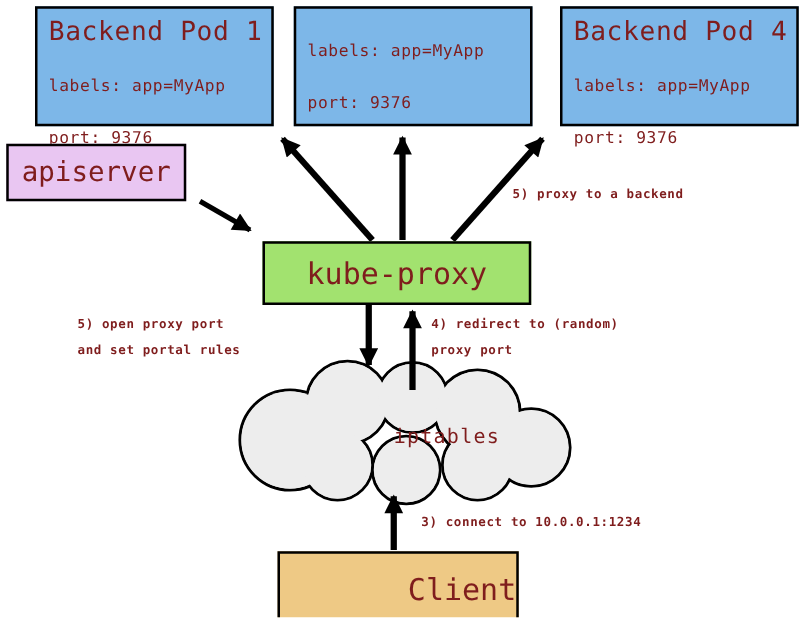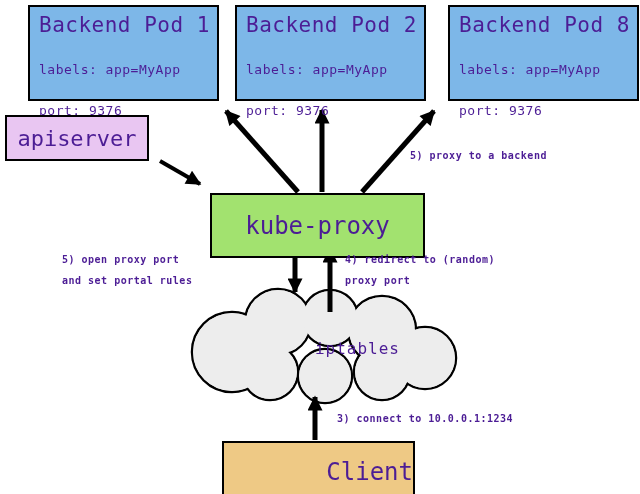--- a/index.html
+++ b/index.html
@@ -2,21 +2,21 @@
 <html style="--pod-fill: #7db7e8; --apiserver-fill: #e9c6f2; --kube-proxy-fill: #a2e26f; --cloud-fill: #ededed; --client-fill: #eec985; --border-color: #000000; --arrow-color: #000000;"><head>
 <meta charset="utf-8">
 <style>
   html, body { margin: 0; padding: 0; background: #ffffff; }
   .canvas {
     position: relative;
     width: 640px;
     height: 494px;
     background: #ffffff;
     font-family: "DejaVu Sans Mono", "Liberation Mono", monospace;
-    color: #4c1d95;
+    color: #7f1d1d;
     overflow: hidden;
   }
   .overlay {
     position: absolute;
     left: 0; top: 0;
     width: 640px; height: 494px;
     pointer-events: none;
   }
   .box {
     position: absolute;
@@ -45,21 +45,21 @@
   }
   .apiserver {
     left: 5px; top: 115px;
     width: 144px; height: 46px;
     background: var(--apiserver-fill, #e9c6f2);
     display: flex; align-items: center; justify-content: center;
     font-size: 22px;
   }
   .kubeproxy {
     left: 210px; top: 193px;
-    width: 215px; height: 65px;
+    width: 215px; height: 51px;
     background: var(--kube-proxy-fill, #a2e26f);
     display: flex; align-items: center; justify-content: center;
     font-size: 24px;
   }
   .client {
     left: 222px; top: 441px;
     width: 193px; height: 61px;
     background: var(--client-fill, #eec985);
     display: flex; align-items: center; justify-content: flex-end;
     font-size: 24px;
@@ -132,26 +132,25 @@
     <line class="arrow" x1="330" y1="312" x2="330" y2="249" stroke-width="5" marker-end="url(#ah)"></line>
     <line class="arrow" x1="315" y1="440" x2="315" y2="397" stroke-width="5" marker-end="url(#ah)"></line>
   </svg>
 
   <div class="box pod" style="left:28px">
     <div class="pod-title">Backend Pod 1</div>
     <div class="pod-line">labels: app=MyApp</div>
     <div class="pod-line">port: 9376</div>
   </div>
   <div class="box pod" style="left:235px">
-    <div class="pod-title">Backend Pod 2</div>
     <div class="pod-line">labels: app=MyApp</div>
     <div class="pod-line">port: 9376</div>
   </div>
   <div class="box pod" style="left:448px">
-    <div class="pod-title">Backend Pod 8</div>
+    <div class="pod-title">Backend Pod 4</div>
     <div class="pod-line">labels: app=MyApp</div>
     <div class="pod-line">port: 9376</div>
   </div>
 
   <div class="box apiserver">
     <span>apiserver</span>
   </div>
 
   <div class="box kubeproxy">
     <span>kube-proxy</span>

